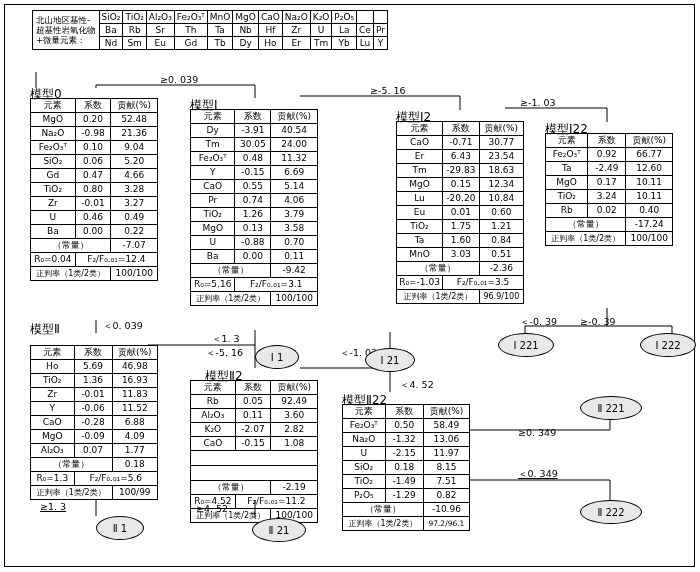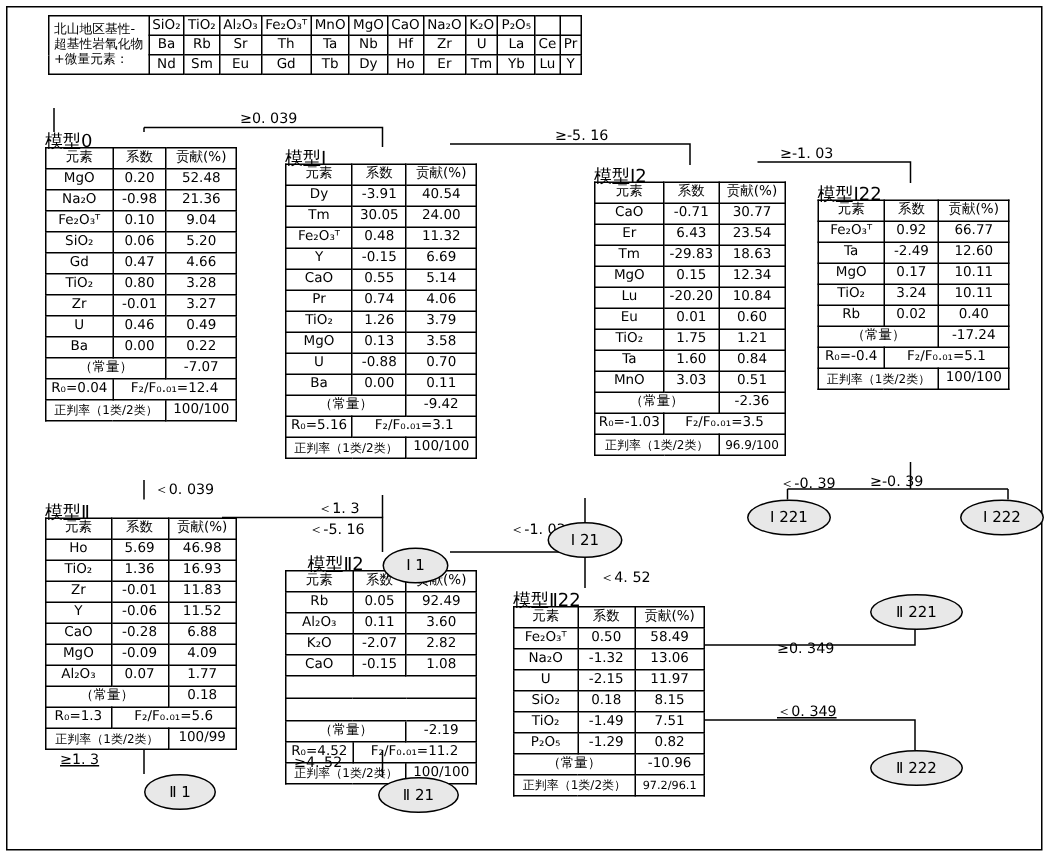--- a/index.html
+++ b/index.html
@@ -398,33 +398,29 @@
     <tr>
           <td>Rb</td>
           <td>0.02</td>
           <td>0.40</td>
         </tr>
     <tr>
           <td colspan="2" class="spanc">（常量）</td>
           <td>-17.24</td>
         </tr>
     <tr>
-          <td colspan="1">R₀=-0.4</td>
-          <td colspan="2">F₂/F₀.₀₁=5.1</td>
-        </tr>
-    <tr>
           <td colspan="2" style="font-size:8px;">正判率（1类/2类）</td>
           <td>100/100</td>
         </tr>
   </tbody>
     </table>
 </div>
 
 <div class="abs cond" style="left:103px;top:320px;">＜0. 039</div>
-<div class="abs mtitle" style="left:30px;top:333px;">模型Ⅱ</div>
+<div class="abs mtitle" style="left:30px;top:321px;">模型Ⅱ</div>
 <div class="abs" style="left:30px;top:345px;">
   <table class="mt" style="width:128px;">
     <tbody>
         <tr>
       <td style="width:42px;">元素</td>
       <td style="width:38px;">系数</td>
       <td style="width:48px;">贡献(%)</td>
     </tr>
     <tr>
           <td>Ho</td>
@@ -587,20 +583,20 @@
 
 <div class="abs cond" style="left:206px;top:347px;">＜-5. 16</div>
 <div class="abs cond" style="left:340px;top:347px;">＜-1. 03</div>
 <div class="abs cond" style="left:520px;top:316px;">＜-0. 39</div>
 <div class="abs cond" style="left:580px;top:316px;">≥-0. 39</div>
 <div class="abs cond" style="left:40px;top:501px;text-decoration:underline;">≥1. 3</div>
 <div class="abs cond" style="left:196px;top:503px;">≥4. 52</div>
 <div class="abs cond" style="left:518px;top:427px;">≥0. 349</div>
 <div class="abs cond" style="left:518px;top:468px;text-decoration:underline;">＜0. 349</div>
 
-<div class="abs ell" style="left:255px;top:345px;width:42px;height:22px;margin-top:20px;">Ⅰ 1</div>
+<div class="abs ell" style="left:255px;top:345px;width:42px;height:22px;">Ⅰ 1</div>
 <div class="abs ell" style="left:365px;top:348px;width:48px;height:22px;">Ⅰ 21</div>
 <div class="abs ell" style="left:498px;top:333px;width:54px;height:22px;">Ⅰ 221</div>
 <div class="abs ell" style="left:645px;top:333px;width:54px;height:22px;left:640px;">Ⅰ 222</div>
 <div class="abs ell" style="left:96px;top:516px;width:46px;height:22px;">Ⅱ 1</div>
 <div class="abs ell" style="left:252px;top:518px;width:52px;height:22px;">Ⅱ 21</div>
 <div class="abs ell" style="left:580px;top:396px;width:60px;height:22px;">Ⅱ 221</div>
 <div class="abs ell" style="left:580px;top:500px;width:60px;height:22px;">Ⅱ 222</div>
 
 </body></html>

